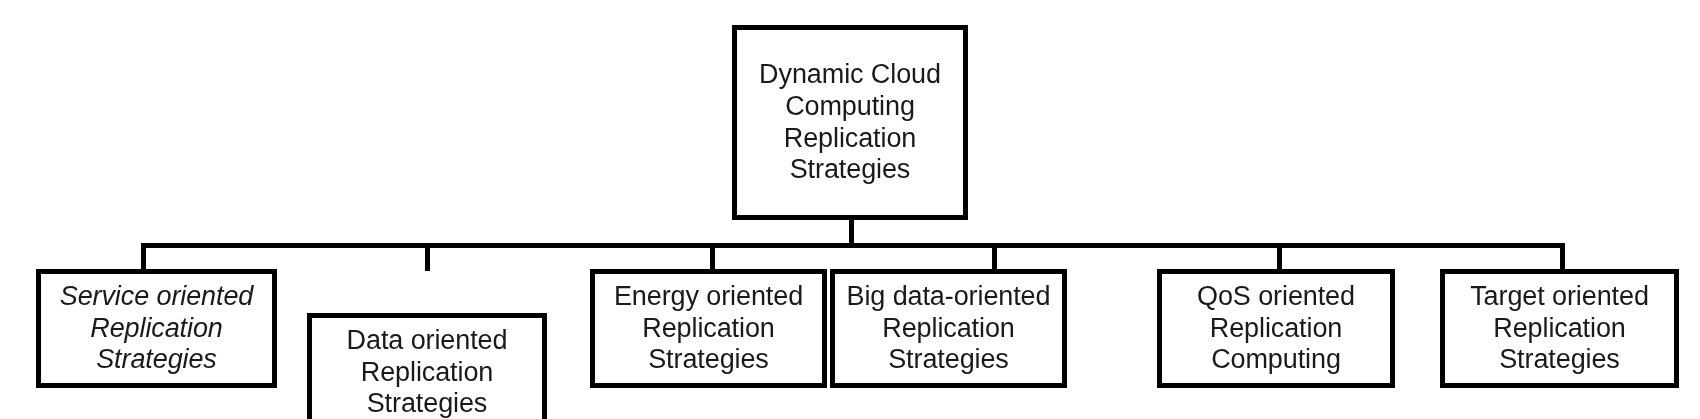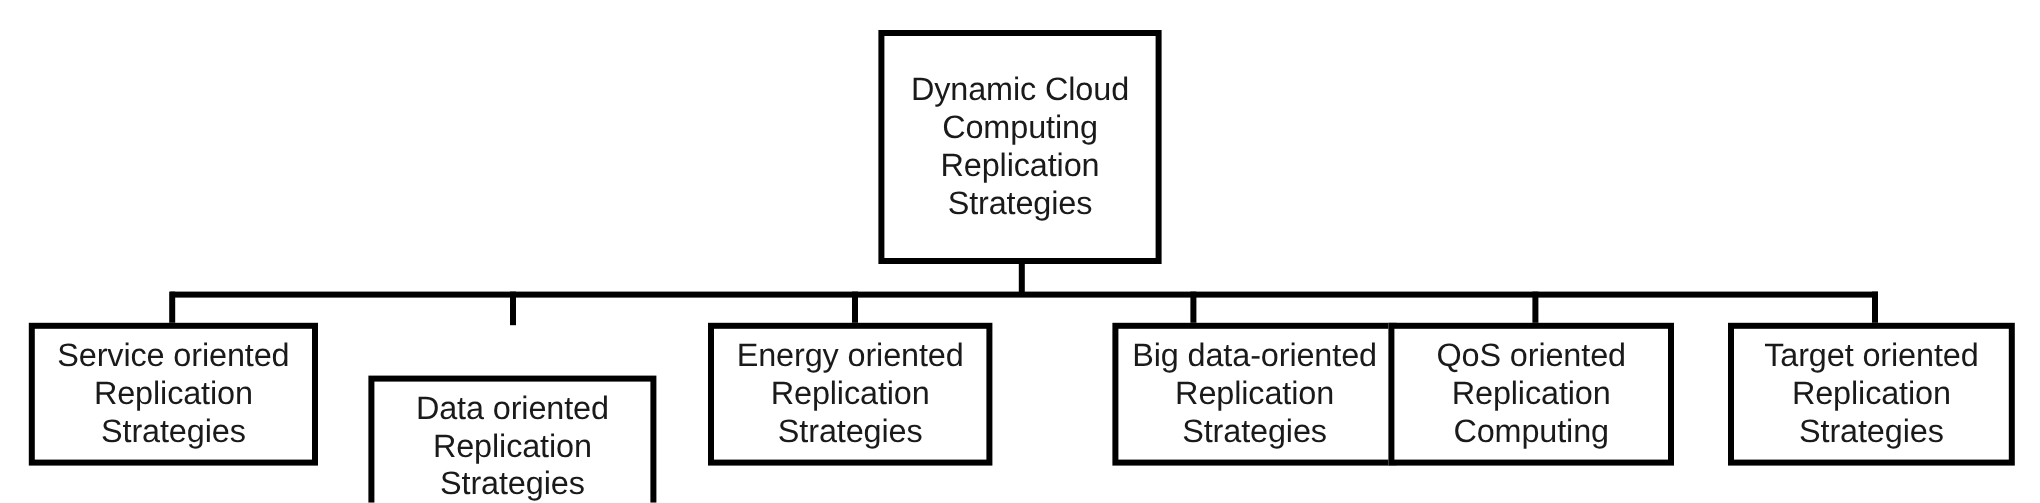--- a/index.html
+++ b/index.html
@@ -78,39 +78,39 @@
 
   <div class="connector h" style="left:142px; top:243px; width:1423px;"></div>
 
   <div class="connector v" style="left:141px; top:243px; height:28px;"></div>
   <div class="connector v" style="left:425px; top:243px; height:28px;"></div>
   <div class="connector v" style="left:710px; top:243px; height:28px;"></div>
   <div class="connector v" style="left:992px; top:243px; height:28px;"></div>
   <div class="connector v" style="left:1277px; top:243px; height:28px;"></div>
   <div class="connector v" style="left:1560px; top:243px; height:28px;"></div>
 
-  <div class="node child-node" style="left:24px; width:241px;">
+  <div class="node child-node" style="left:36px; width:241px;font-style:italic;">
     <span class="node-label">Service oriented
 Replication
 Strategies</span>
   </div>
 
   <div class="node child-node" style="left:307px; width:240px;margin-top:44px;">
     <span class="node-label">Data oriented
 Replication
 Strategies</span>
   </div>
 
   <div class="node child-node" style="left:590px; width:237px;justify-content:center;">
     <span class="node-label">Energy oriented
 Replication
 Strategies</span>
   </div>
 
-  <div class="node child-node" style="left:927px; width:237px;">
+  <div class="node child-node" style="left:830px; width:237px;">
     <span class="node-label">Big data-oriented
 Replication
 Strategies</span>
   </div>
 
   <div class="node child-node" style="left:1157px; width:238px;">
     <span class="node-label">QoS oriented
 Replication
 Computing</span>
   </div>

